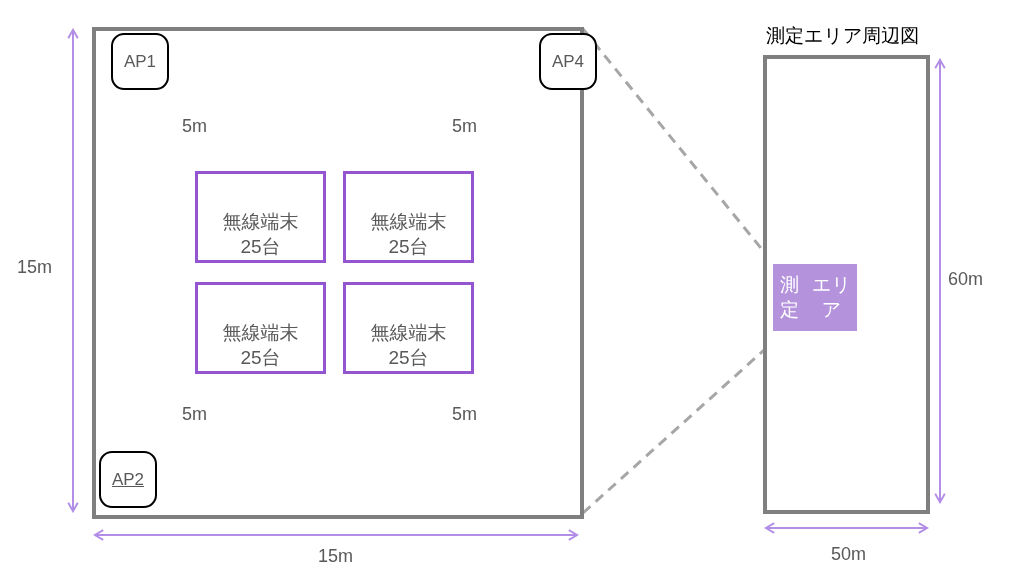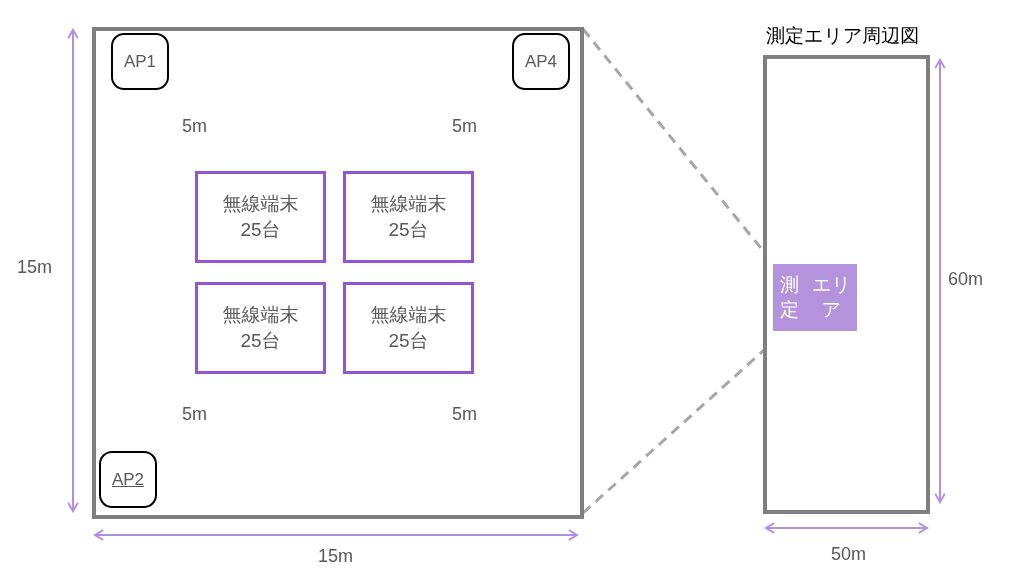--- a/index.html
+++ b/index.html
@@ -24,21 +24,21 @@
   .ap-box{
     width:54px;height:53px;
     border:2.5px solid #000000;border-radius:13px;
     background:#ffffff;
     display:flex;align-items:center;justify-content:center;
     color:#595959;font-size:17px;
   }
   .terminal-box{
     width:125px;height:86px;
     border:3px solid #9355d0;background:#ffffff;
-    display:flex;flex-direction:column;align-items:center;justify-content:center;
+    display:flex;flex-direction:column;align-items:center;justify-content:flex-end;
     color:#595959;font-size:19px;line-height:1.35;
     text-align:center;
   }
   .dim-label{
     color:#595959;font-size:18px;white-space:nowrap;
   }
   .title-label{
     color:#000000;font-size:19px;white-space:nowrap;
   }
   .area-box{
@@ -73,21 +73,21 @@
 
     <line x1="583" y1="29" x2="773" y2="263" stroke="#a6a6a6" stroke-width="3" stroke-dasharray="10 7"></line>
     <line x1="583" y1="513" x2="773" y2="342" stroke="#a6a6a6" stroke-width="3" stroke-dasharray="10 7"></line>
   </svg>
 
   <div class="abs big-square"></div>
 
   <div class="abs ap-box" style="left:111px;top:33px;">
     <span>AP1</span>
   </div>
-  <div class="abs ap-box" style="left:512px;top:33px;justify-content:center;">
+  <div class="abs ap-box" style="left:539px;top:33px;justify-content:center;">
     <span>AP4</span>
   </div>
   <div class="abs ap-box" style="left:99px;top:451px;text-decoration:underline;">
     <span>AP2</span>
   </div>
 
   <div class="abs terminal-box" style="left:195px;top:171px;">
     <span>無線端末</span>
     <span>25台</span>
   </div>

